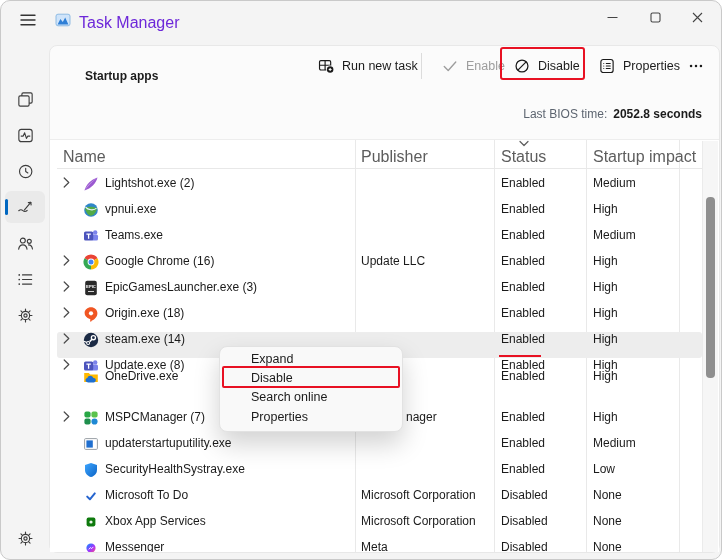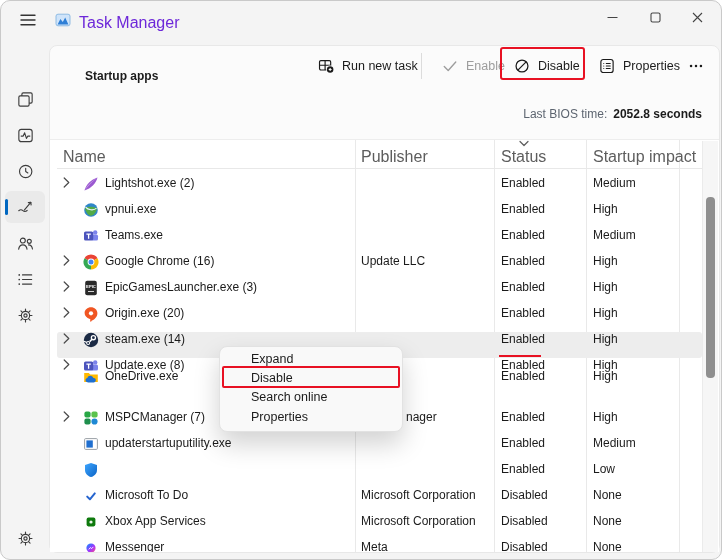--- a/index.html
+++ b/index.html
@@ -366,21 +366,21 @@
       <svg width="7" height="11" viewBox="0 0 7 11">
               <path d="M1.2 1 5.8 5.5 1.2 10" stroke="#4a4a4a" stroke-width="1.2" fill="none" stroke-linecap="round" stroke-linejoin="round"></path>
             </svg>
     </span>
     <span class="ricon">
             <svg viewBox="0 0 16 16">
               <path d="M8 1.3c3.5 0 6.4 2.6 6.4 6 0 3.9-3.3 6.6-5.6 7.3-.2.6-.5 1.1-1 1.1-.4 0-.7-.3-.7-.8 0-.5.3-.9.3-1.4 0-.3-.2-.5-.6-.6C3.6 12 1.6 9.9 1.6 7.1 1.6 3.8 4.5 1.3 8 1.3Z" fill="#f05623"></path>
               <circle cx="8" cy="7.3" r="2.1" fill="#fff"></circle>
             </svg>
           </span>
-    <span class="rname">Origin.exe (20)</span>
+    <span class="rname">Origin.exe (18)</span>
     <span class="rpub"></span>
     <span class="rstatus">Enabled</span>
     <span class="rimpact">High</span>
 
   </div>
 
   <div class="trow sel" style="top: 192px;">
     <span class="chev" style="visibility: visible;">
       <svg width="7" height="11" viewBox="0 0 7 11">
               <path d="M1.2 1 5.8 5.5 1.2 10" stroke="#4a4a4a" stroke-width="1.2" fill="none" stroke-linecap="round" stroke-linejoin="round"></path>
@@ -494,20 +494,21 @@
             <svg viewBox="0 0 16 16">
               <defs>
                 <linearGradient id="sg1" x1="0" y1="0" x2="1" y2="1">
                   <stop offset="0" stop-color="#3ea6ff"></stop>
                   <stop offset="1" stop-color="#0b63c5"></stop>
                 </linearGradient>
               </defs>
               <path d="M8 .9 14 3v5c0 3.6-2.6 6.1-6 7.1C4.6 14.1 2 11.6 2 8V3Z" fill="url(#sg1)"></path>
             </svg>
           </span>
+    <span class="rname">SecurityHealthSystray.exe</span>
     <span class="rpub"></span>
     <span class="rstatus">Enabled</span>
     <span class="rimpact">Low</span>
 
   </div>
 
   <div class="trow" style="top: 348px;">
     <span class="chev" style="visibility: hidden;">
       <svg width="7" height="11" viewBox="0 0 7 11">
               <path d="M1.2 1 5.8 5.5 1.2 10" stroke="#4a4a4a" stroke-width="1.2" fill="none" stroke-linecap="round" stroke-linejoin="round"></path>

